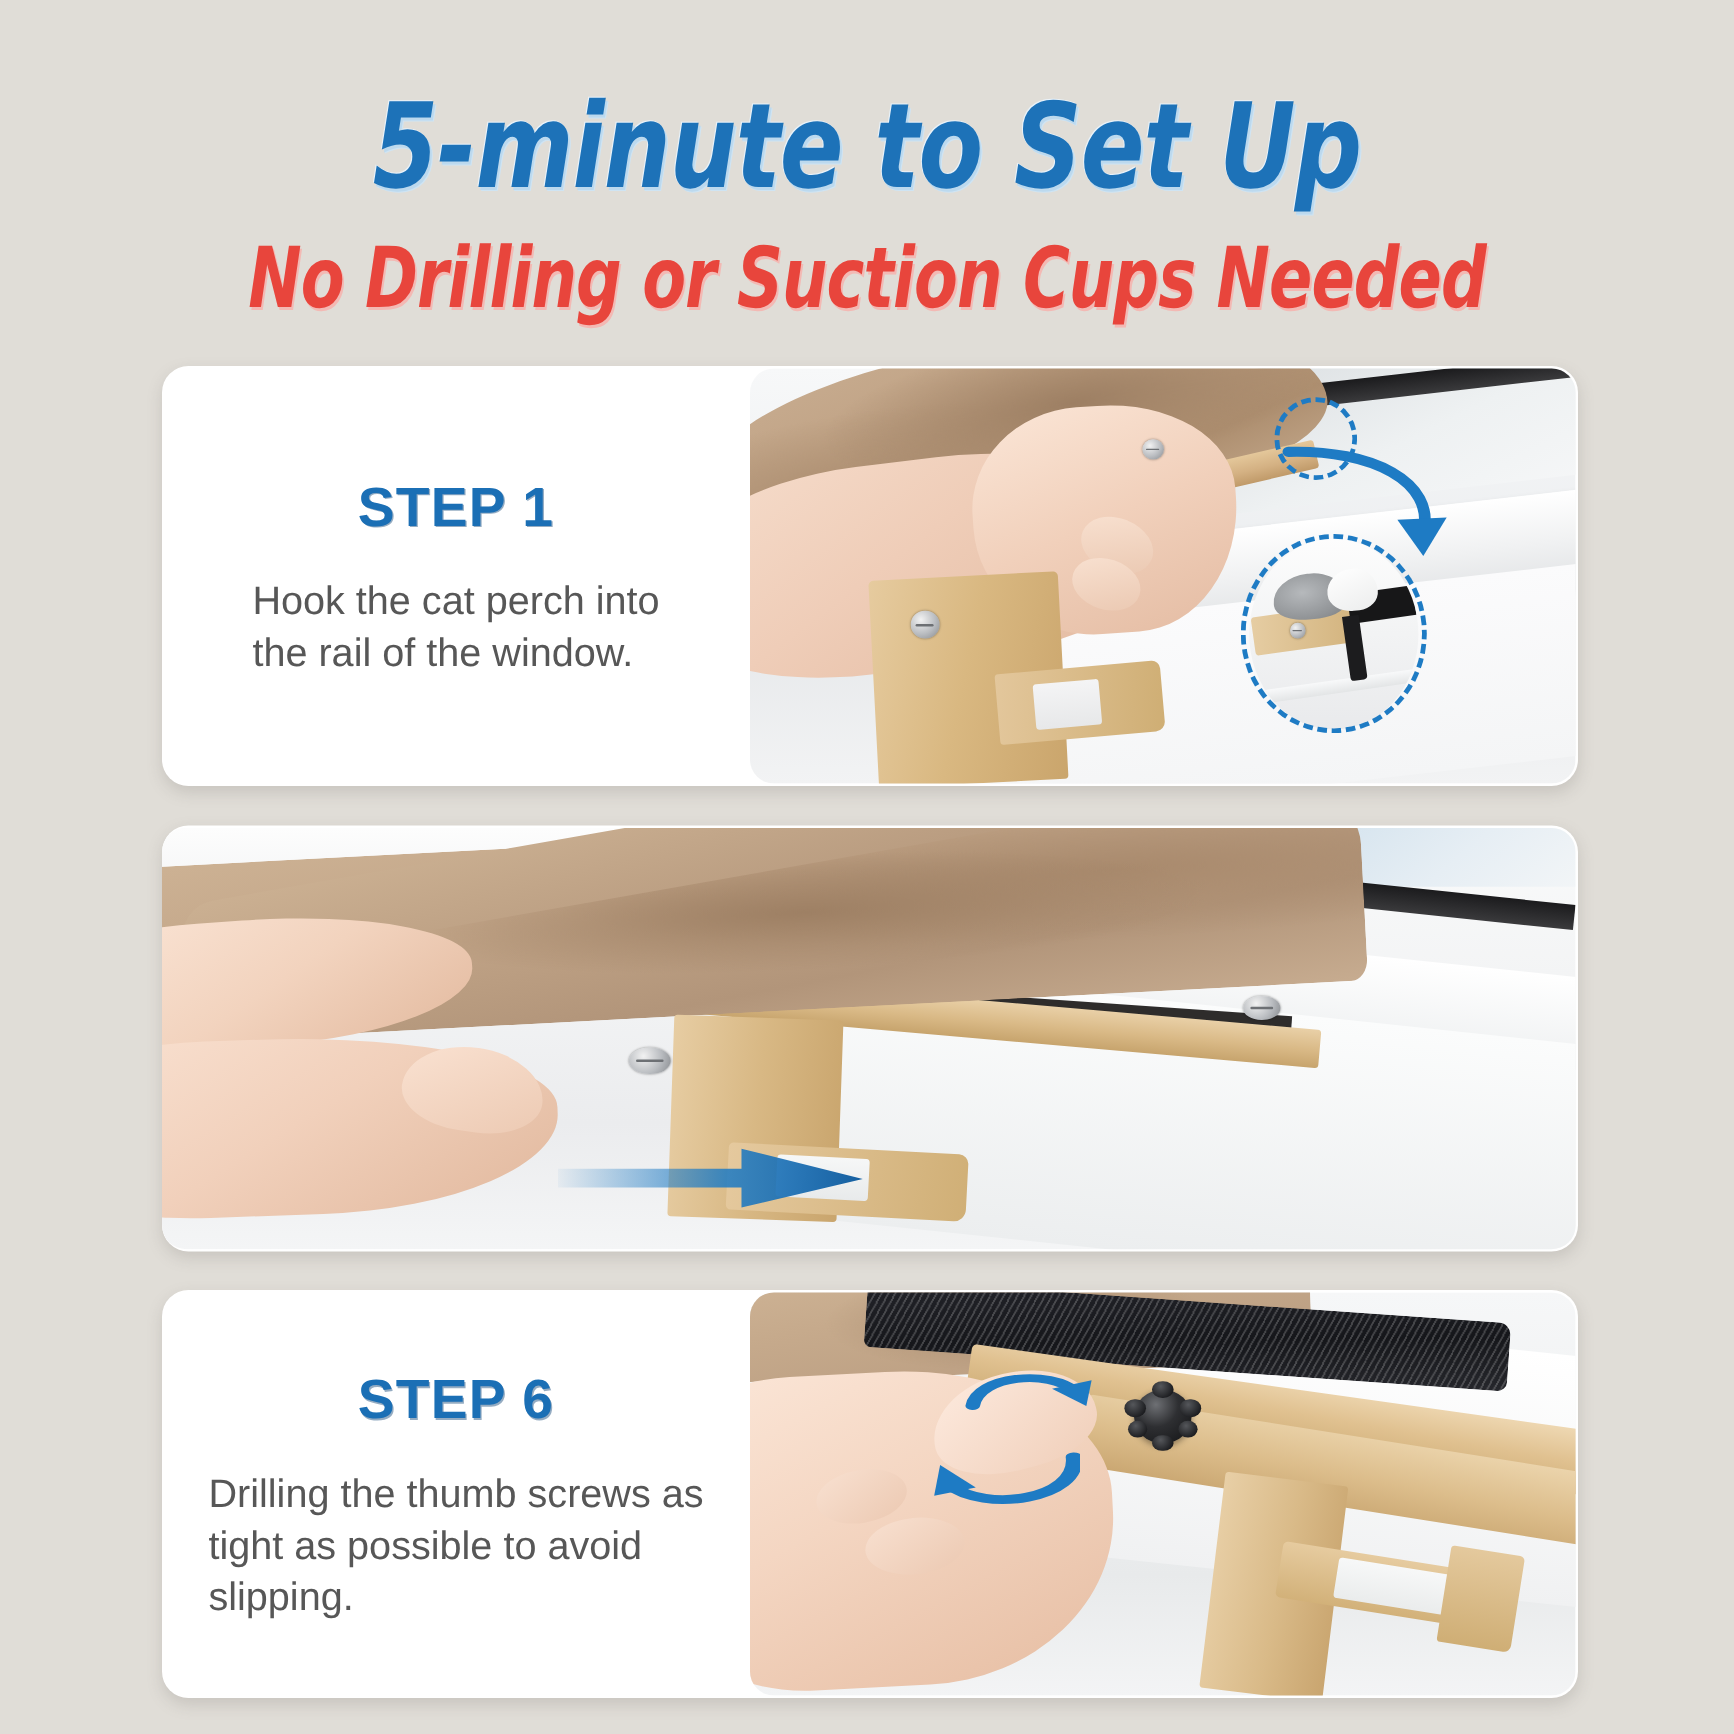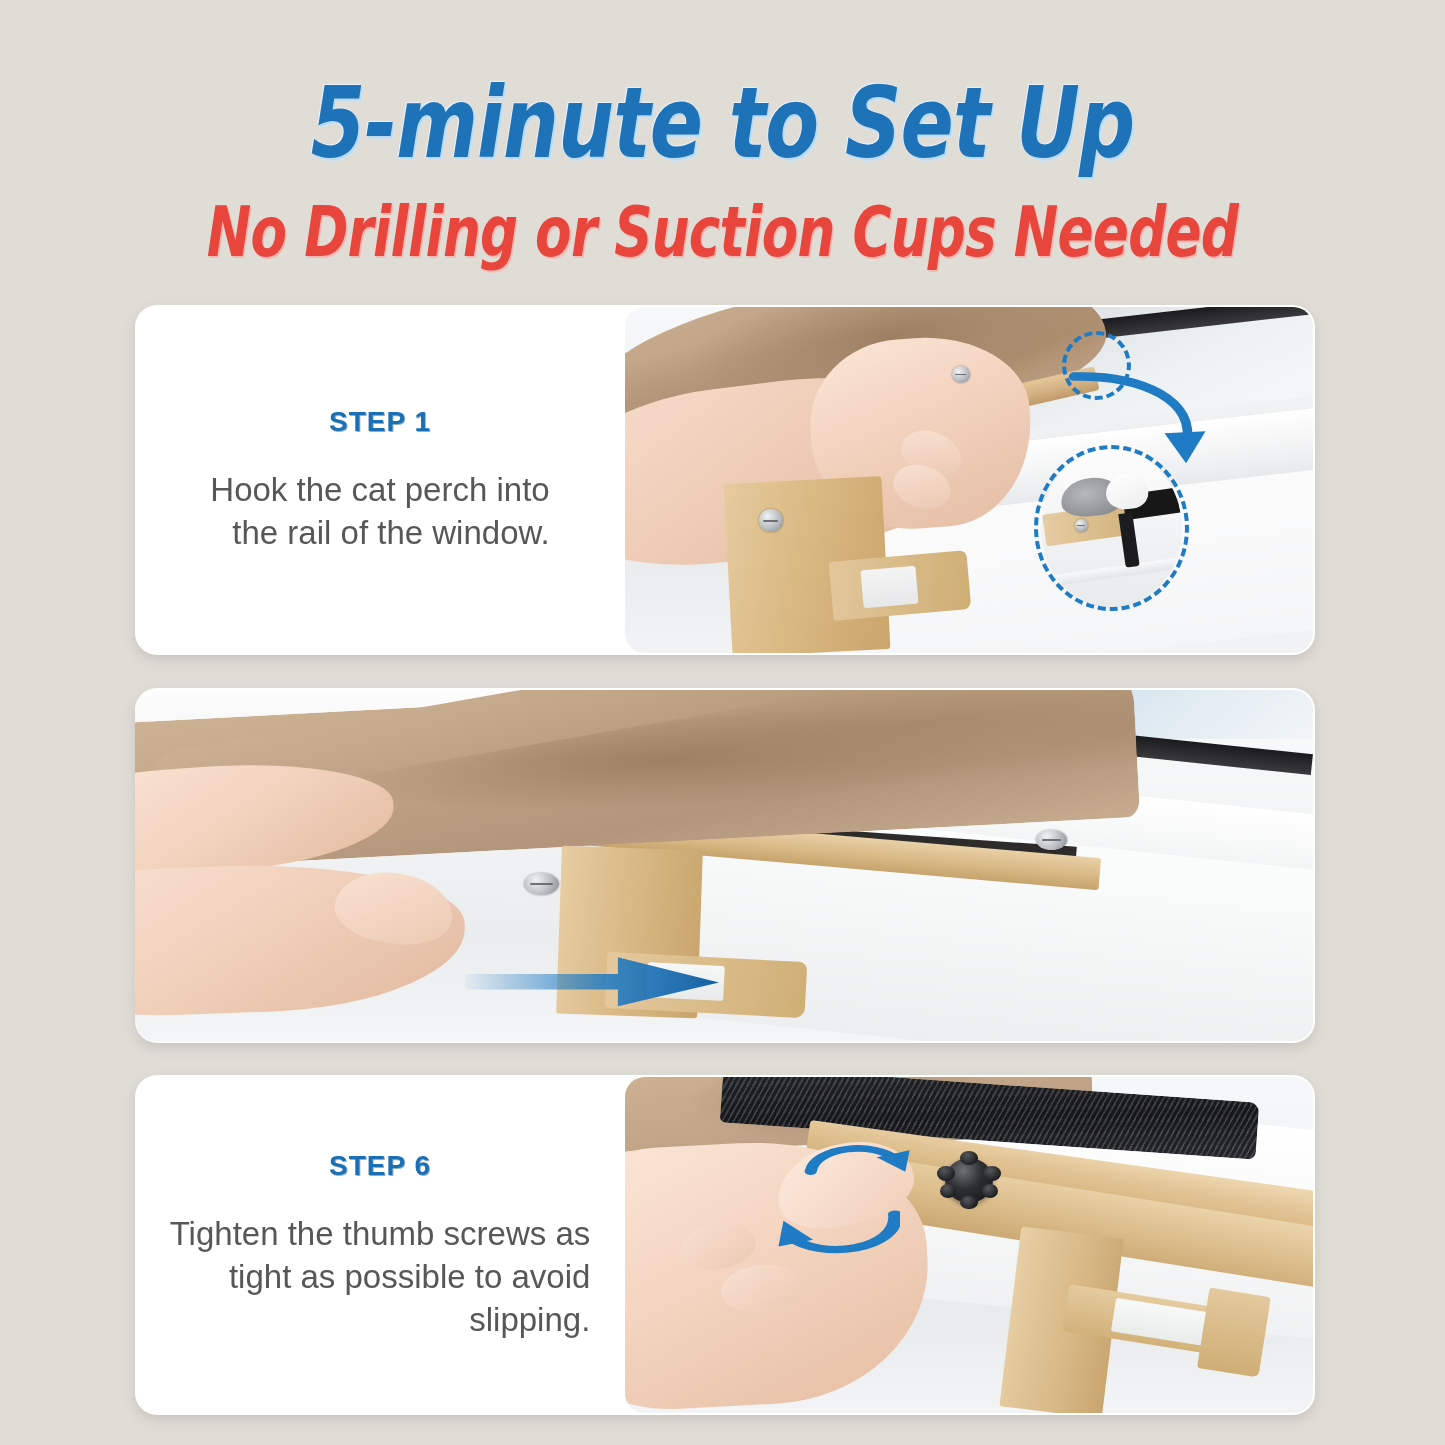--- a/index.html
+++ b/index.html
@@ -82,32 +82,32 @@
     width: 490px;
     flex: 0 0 490px;
     display: flex;
     flex-direction: column;
     align-items: center;
     justify-content: center;
     padding: 0 12px;
     box-sizing: border-box;
   }
   .step-title {
-    font-size: 28px;
+    font-size: 46px;
     font-weight: bold;
     color: #1b6fb5;
     letter-spacing: 1px;
     margin-bottom: 30px;
     text-shadow: 1px 1px 0 rgba(20,70,120,0.45);
   }
   .step-desc {
     font-size: 33px;
     line-height: 43px;
     color: #575757;
-    text-align: right;
+    text-align: left;
     white-space: pre-line;
   }
 
   .card-photo {
     flex: 1 1 auto;
     position: relative;
     overflow: hidden;
     border-radius: 20px;
     margin: 2px 2px 2px 0;
   }
@@ -561,21 +561,21 @@
         </linearGradient>
       </defs>
       <path d="M0,30 L118,30 L118,6 L196,42 L118,76 L118,52 L0,52 Z" fill="url(#g2)"></path>
     </svg>
   </div>
 </div>
 
 <div class="card" id="card-3">
   <div class="card-text">
     <div class="step-title">STEP 6</div>
-    <div class="step-desc">Tighten the thumb screws as
+    <div class="step-desc">Drilling the thumb screws as
 tight as possible to avoid
 slipping.</div>
   </div>
   <div class="card-photo">
     <div class="p3-bg"></div>
     <div class="p3-white-panel"></div>
     <div class="p3-cushion"></div>
     <div class="p3-mesh"></div>
     <div class="p3-plank"></div>
     <div class="p3-plank2"></div>

